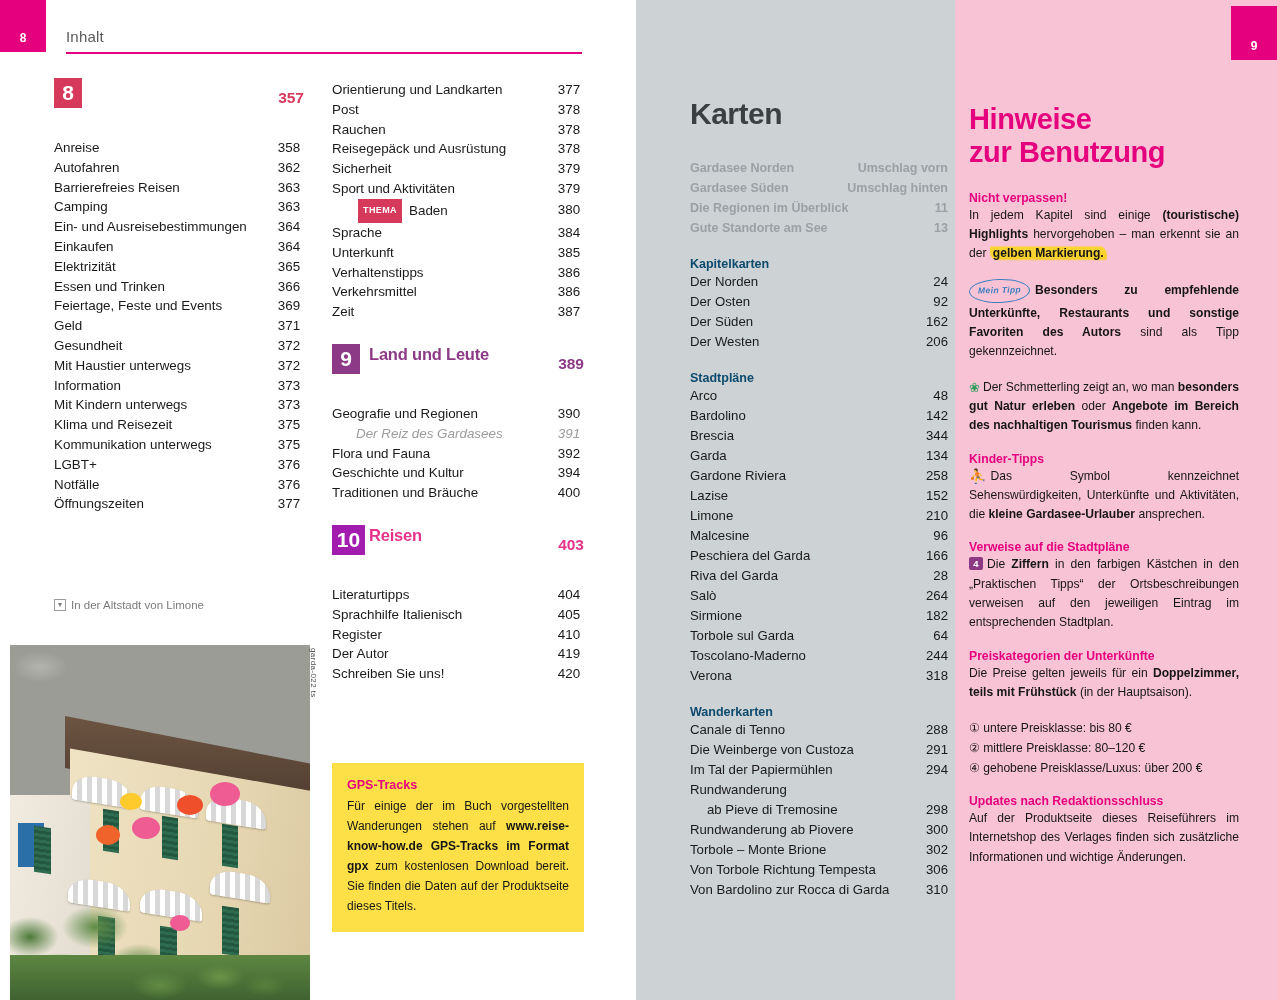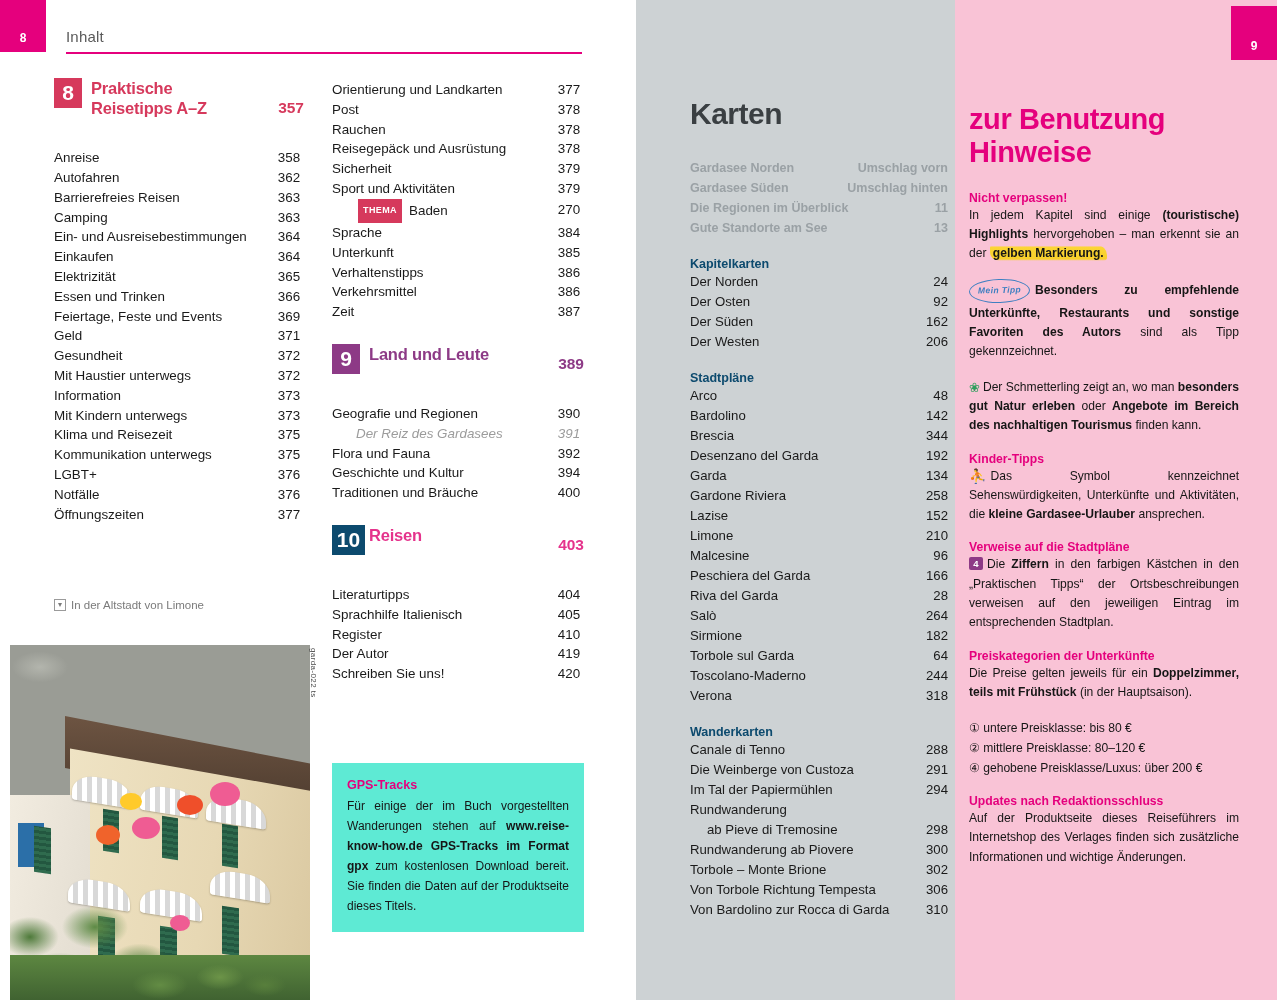--- a/index.html
+++ b/index.html
@@ -92,21 +92,21 @@
     position: absolute;
     right: 0;
     bottom: 1px;
   }
 
   
   .c-red    { background: #d6395c; }
   .t-red    { color: #d6395c; }
   .c-purple { background: #8d3a86; }
   .t-purple { color: #8d3a86; }
-  .c-pink   { background: #0c4a6e; }
+  .c-pink   { background: #a21caf; }
   .t-pink   { color: #e5338c; }
 
   
   .toc-list { margin-top: 2px; }
   .toc-row {
     display: flex;
     align-items: baseline;
     font-size: 13.4px;
     line-height: 19.8px;
     color: #1a1a1a;
@@ -233,21 +233,21 @@
     writing-mode: vertical-rl;
     letter-spacing: .4px;
   }
 
   
   .gps-box {
     position: absolute;
     left: 332px;
     top: 763px;
     width: 252px;
-    background: #5eead4;
+    background: #fde047;
     padding: 15px 15px 16px;
   }
   .gps-title {
     color: #e5007d;
     font-weight: bold;
     font-size: 12.5px;
     margin-bottom: 4px;
   }
   .gps-body {
     font-size: 12px;
@@ -376,24 +376,20 @@
       <span>8</span>
     </div>
 
     <div class="runhead">Inhalt</div>
     <div class="runhead-rule"></div>
 
     <div class="toc-col toc-col-a">
 
       <div class="chapter">
         <div class="chapnum c-red">8</div>
-        <div class="chaptitle t-red">
-          <div>Praktische</div>
-          <div>Reisetipps A–Z</div>
-        </div>
         <div class="chappage t-red">357</div>
       </div>
 
       <div class="gap-sm"></div>
 
       <div class="toc-list" id="list-col-a">
           <div class="toc-row">
             <span class="lbl">Anreise</span>
             <span class="pg">358</span>
           </div>
@@ -494,21 +490,21 @@
           <div class="toc-row">
             <span class="lbl">Sicherheit</span>
             <span class="pg">379</span>
           </div>
           <div class="toc-row">
             <span class="lbl">Sport und Aktivitäten</span>
             <span class="pg">379</span>
           </div>
           <div class="toc-row indent">
             <span class="lbl"><span class="thema-badge">THEMA</span>Baden</span>
-            <span class="pg">270</span>
+            <span class="pg">380</span>
           </div>
           <div class="toc-row">
             <span class="lbl">Sprache</span>
             <span class="pg">384</span>
           </div>
           <div class="toc-row">
             <span class="lbl">Unterkunft</span>
             <span class="pg">385</span>
           </div>
           <div class="toc-row">
@@ -692,24 +688,20 @@
           </div>
           <div class="k-row">
             <span class="lbl">Bardolino</span>
             <span class="pg">142</span>
           </div>
           <div class="k-row">
             <span class="lbl">Brescia</span>
             <span class="pg">344</span>
           </div>
           <div class="k-row">
-            <span class="lbl">Desenzano del Garda</span>
-            <span class="pg">192</span>
-          </div>
-          <div class="k-row">
             <span class="lbl">Garda</span>
             <span class="pg">134</span>
           </div>
           <div class="k-row">
             <span class="lbl">Gardone Riviera</span>
             <span class="pg">258</span>
           </div>
           <div class="k-row">
             <span class="lbl">Lazise</span>
             <span class="pg">152</span>
@@ -796,22 +788,22 @@
   </div>
 
   <div class="page-right">
 
     <div class="folio-tab folio-right">
       <span>9</span>
     </div>
 
     <div class="hinweise-wrap">
       <div class="hinweise-title">
+        <div>Hinweise</div>
         <div>zur Benutzung</div>
-        <div>Hinweise</div>
       </div>
 
       <div class="h-head">Nicht verpassen!</div>
       <div class="h-para"><span>In jedem Kapitel sind einige </span><b>(touristische) Highlights</b><span> hervorgehoben – man erkennt sie an der </span><span class="hl">gelben Markierung.</span></div>
 
       <div class="h-para"><span class="tipp-stamp">Mein Tipp</span><b>Besonders zu empfehlende Unterkünfte, Restaurants und sonstige Favoriten des Autors</b><span> sind als Tipp gekennzeichnet.</span></div>
 
       <div class="h-para"><span class="butterfly-icon">❀</span><span>Der Schmetterling zeigt an, wo man </span><b>besonders gut Natur erleben</b><span> oder </span><b>Angebote im Bereich des nachhaltigen Tourismus</b><span> finden kann.</span></div>
 
       <div class="h-head">Kinder-Tipps</div>

